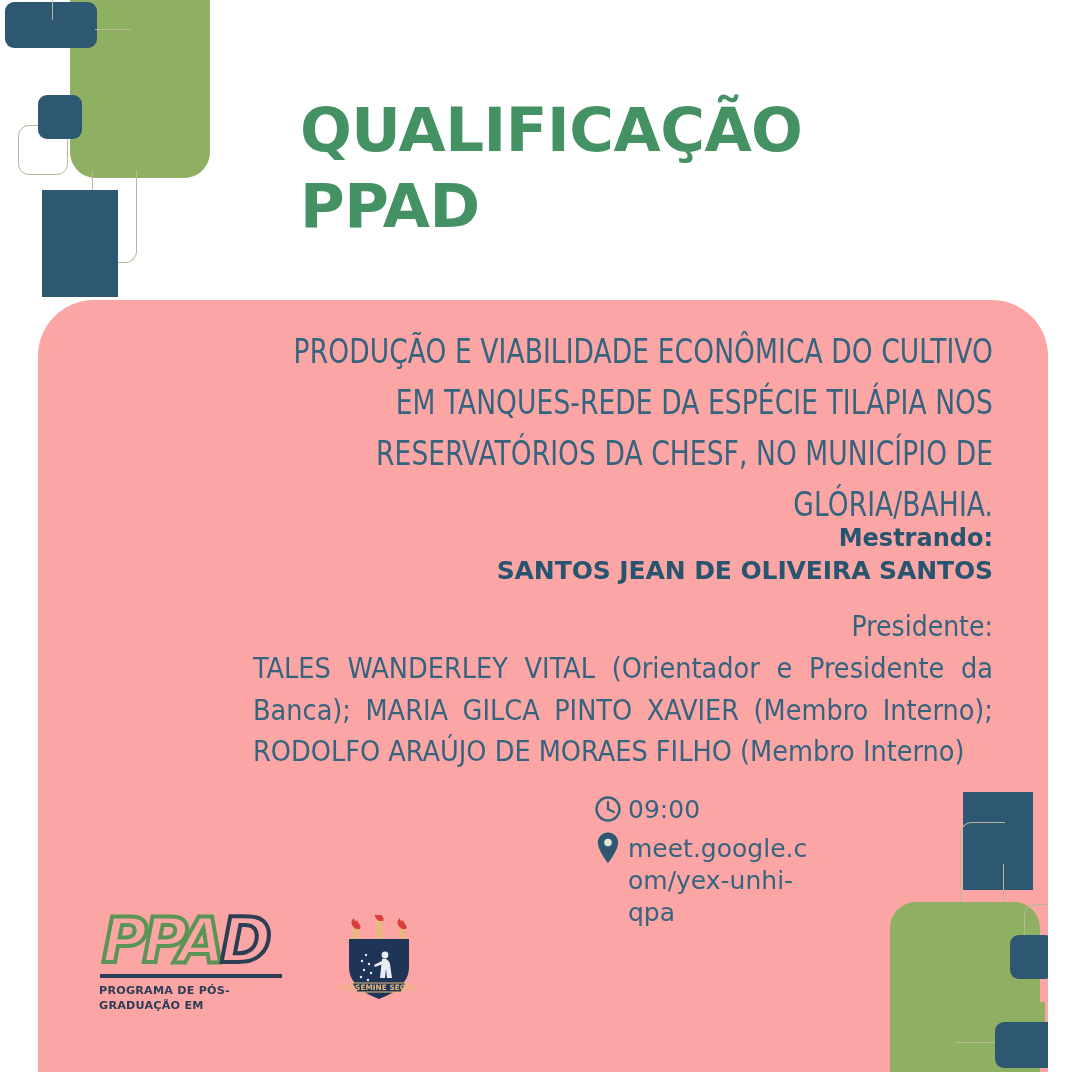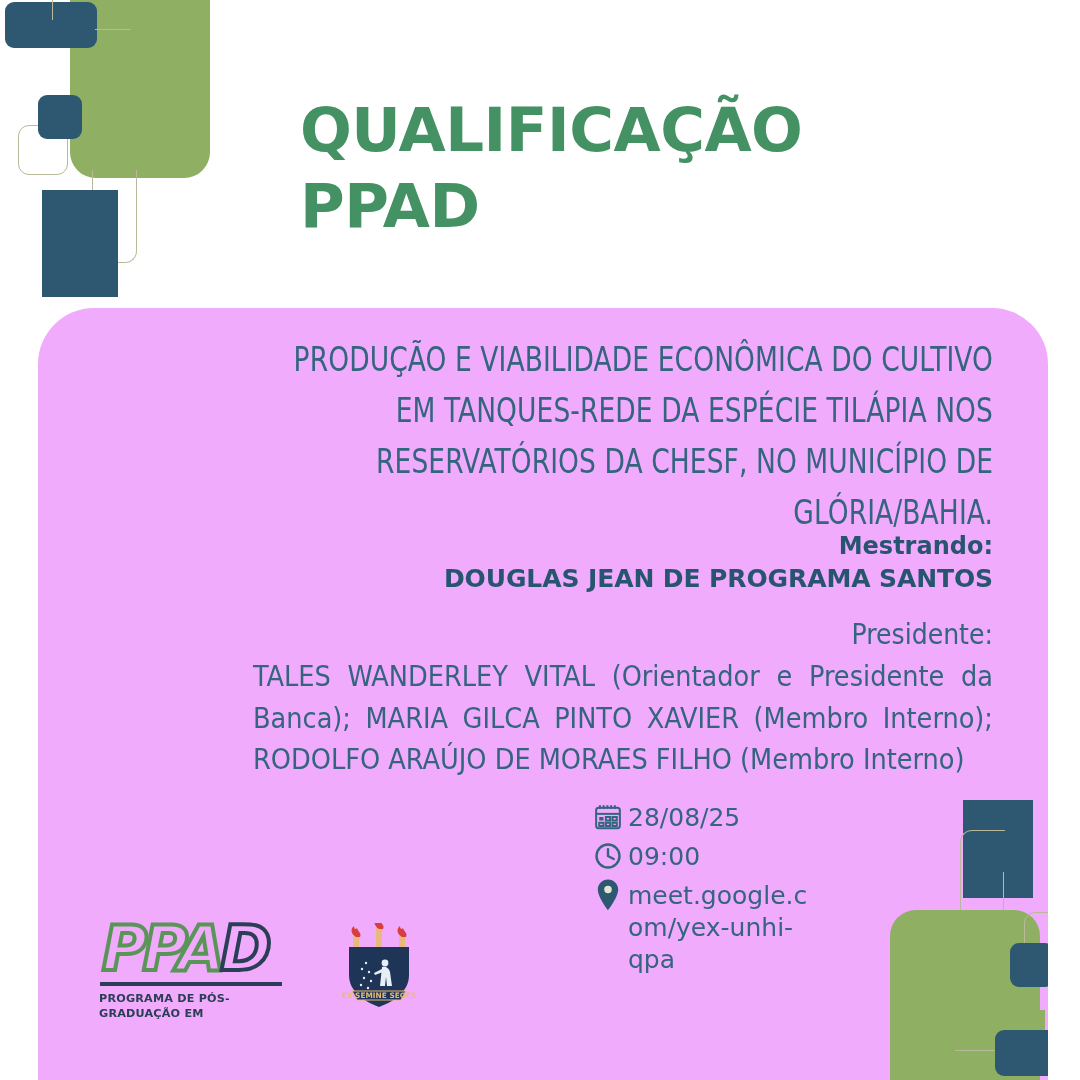--- a/index.html
+++ b/index.html
@@ -60,24 +60,24 @@
     font-size: 61px;
     line-height: 1.25;
     letter-spacing: -0.5px;
   }
   #header-title .line { display: block; }
 
   
   #content-panel {
     position: absolute;
     left: 38px;
-    top: 308px;
+    top: 300px;
     width: 1010px;
     height: 772px;
-    background: #f0abfc;
+    background: #fca5a5;
     border-radius: 56px 56px 0 0;
     overflow: hidden;
   }
 
   #thesis-title {
     position: absolute;
     left: 110px;
     top: 27px;
     width: 845px;
     text-align: right;
@@ -229,47 +229,31 @@
     <span class="line">QUALIFICAÇÃO</span>
     <span class="line">PPAD</span>
   </div>
 
   <div id="content-panel">
 
     <div id="thesis-title">PRODUÇÃO E VIABILIDADE ECONÔMICA DO CULTIVO EM TANQUES-REDE DA ESPÉCIE TILÁPIA NOS RESERVATÓRIOS DA CHESF, NO MUNICÍPIO DE GLÓRIA/BAHIA.</div>
 
     <div id="mestrando-block">
       <span id="mestrando-label">Mestrando:</span>
-      <span id="mestrando-name">DOUGLAS JEAN DE PROGRAMA SANTOS</span>
+      <span id="mestrando-name">SANTOS JEAN DE OLIVEIRA SANTOS</span>
     </div>
 
     <div id="avaliadores-label">Presidente:</div>
     <div id="avaliadores-text">
       <span>TALES WANDERLEY VITAL (Orientador e Presidente da Banca); MARIA GILCA PINTO XAVIER (Membro Interno);</span>
       <span class="last">RODOLFO ARAÚJO DE MORAES FILHO (Membro Interno)</span>
     </div>
 
     <div id="meta-list">
 
-      <div class="meta-row">
-        <span class="meta-icon">
-          <svg width="30" height="30" viewBox="0 0 24 24" fill="none" stroke="#34647E" stroke-width="1.6">
-            <rect x="2.5" y="4.5" width="19" height="16.5" rx="2"></rect>
-            <path d="M2.5 9.5h19"></path>
-            <path d="M5.5 2.5v3M8.5 2.5v3M11.5 2.5v3M14.5 2.5v3M17.5 2.5v3"></path>
-            <rect x="5" y="12" width="3.4" height="2.8" fill="#34647E" stroke="none"></rect>
-            <rect x="10.3" y="12" width="3.4" height="2.8"></rect>
-            <rect x="15.6" y="12" width="3.4" height="2.8"></rect>
-            <rect x="5" y="16.6" width="3.4" height="2.6"></rect>
-            <rect x="10.3" y="16.6" width="3.4" height="2.6"></rect>
-            <rect x="15.6" y="16.6" width="3.4" height="2.6"></rect>
-          </svg>
-        </span>
-        <span class="meta-text">28/08/25</span>
-      </div>
 
       <div class="meta-row">
         <span class="meta-icon">
           <svg width="30" height="30" viewBox="0 0 24 24" fill="none" stroke="#34647E" stroke-width="1.9">
             <circle cx="12" cy="12" r="9.2"></circle>
             <path d="M12 6.6V12l4.6 2.4" stroke-linecap="round"></path>
           </svg>
         </span>
         <span class="meta-text">09:00</span>
       </div>

